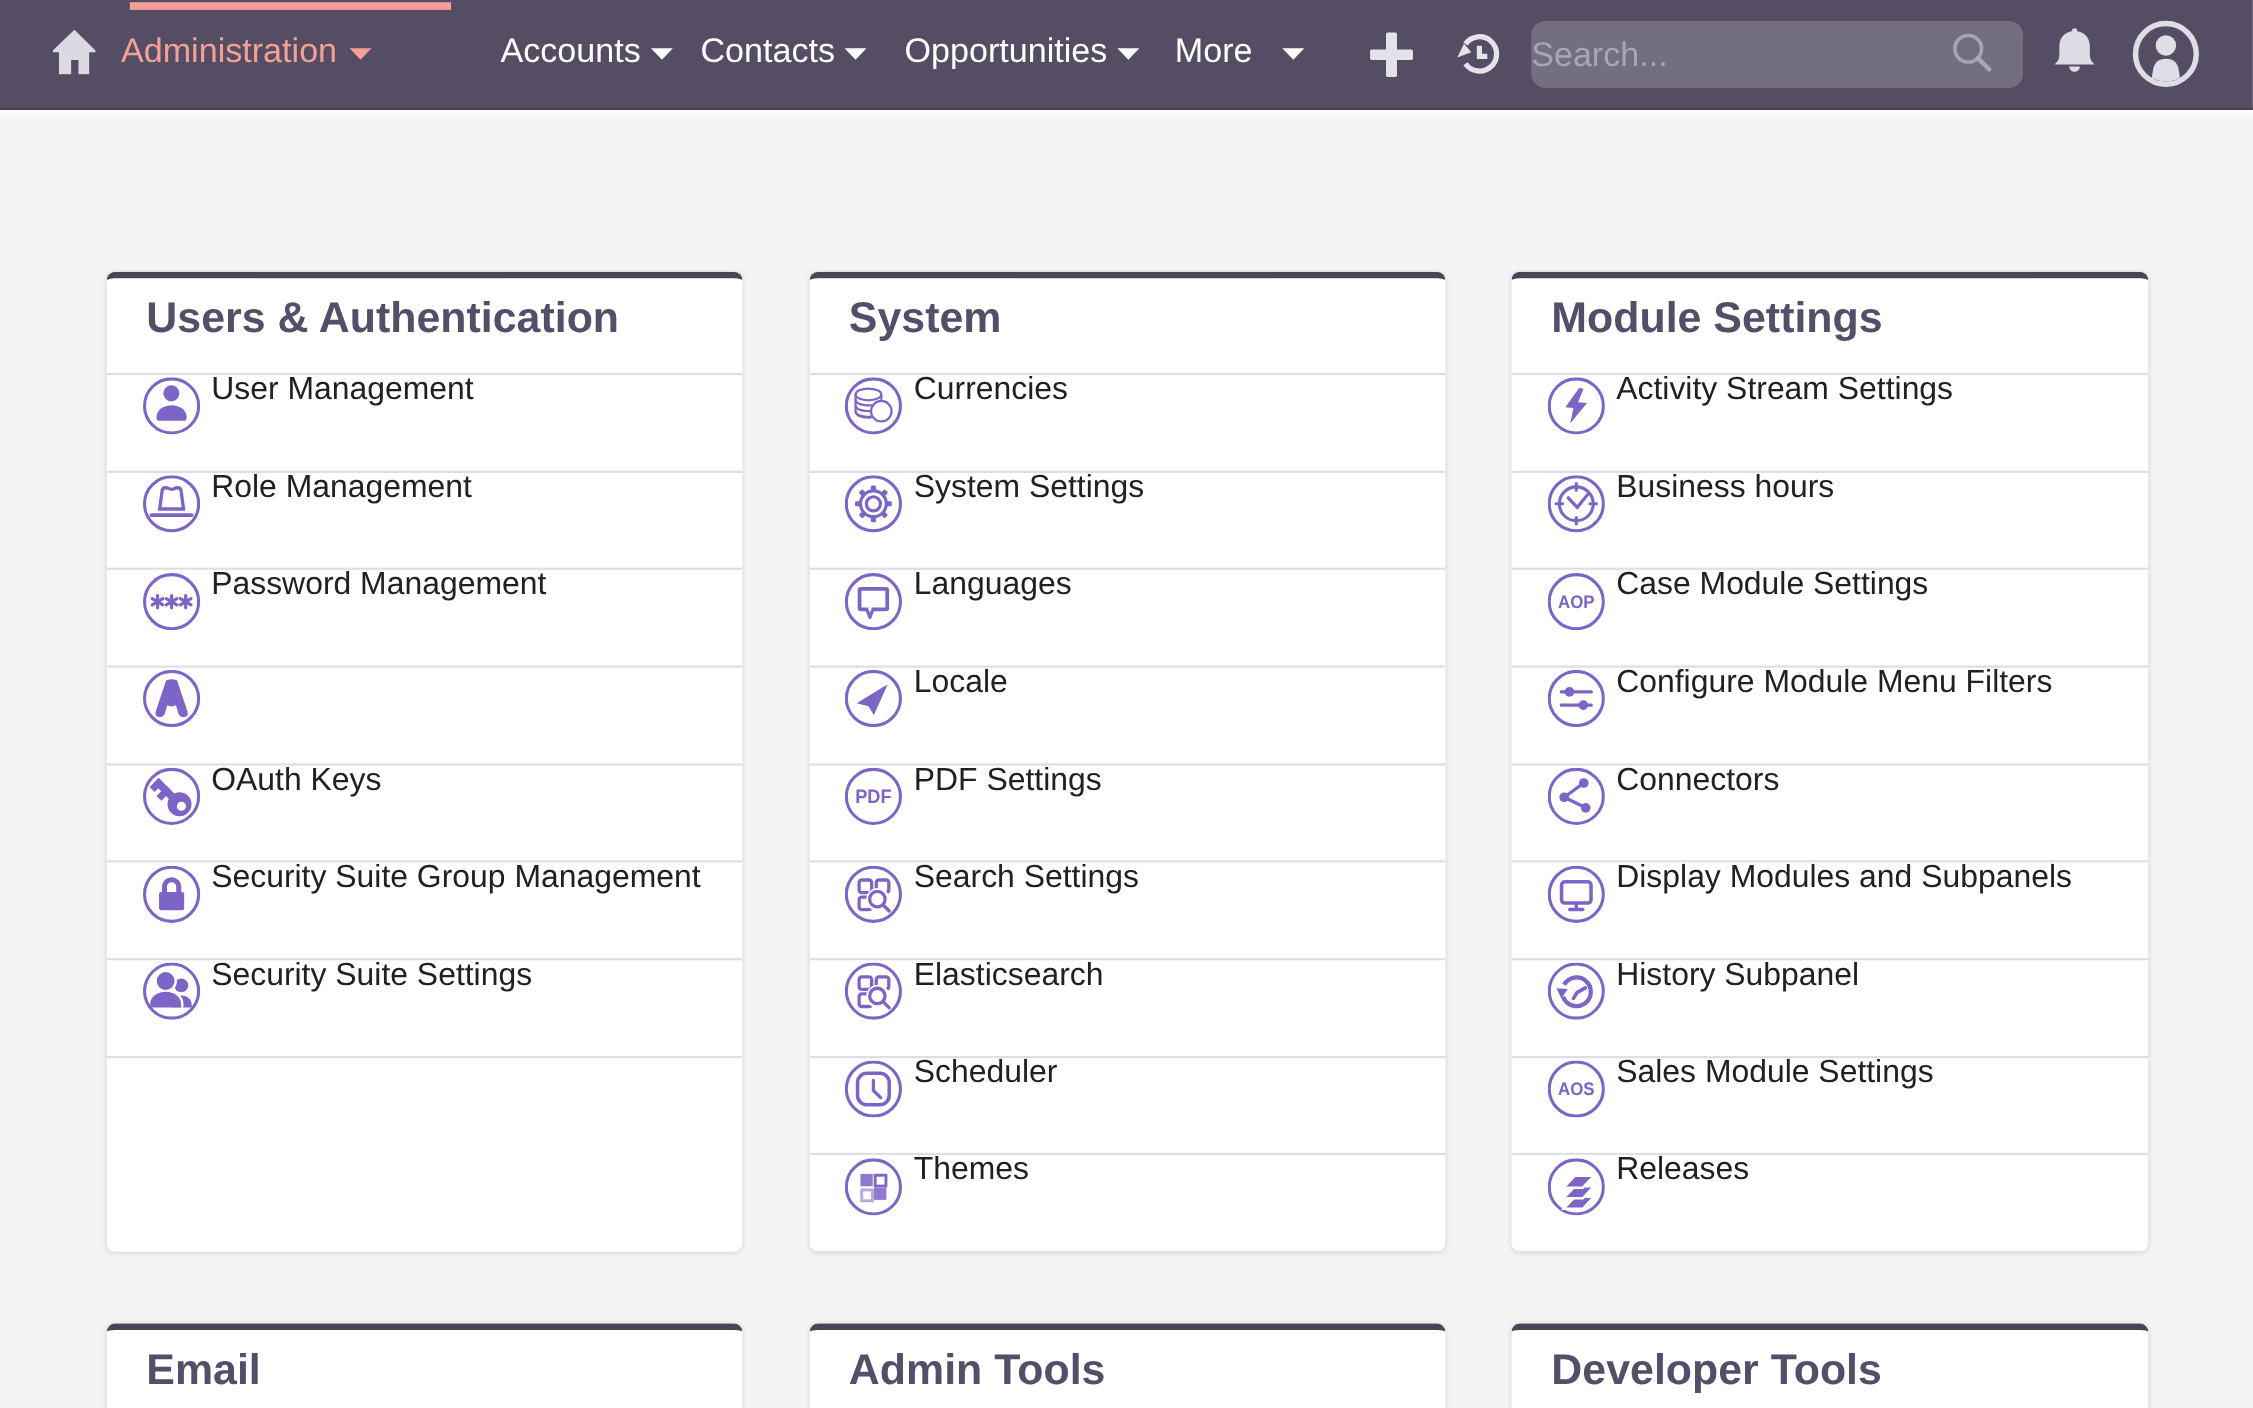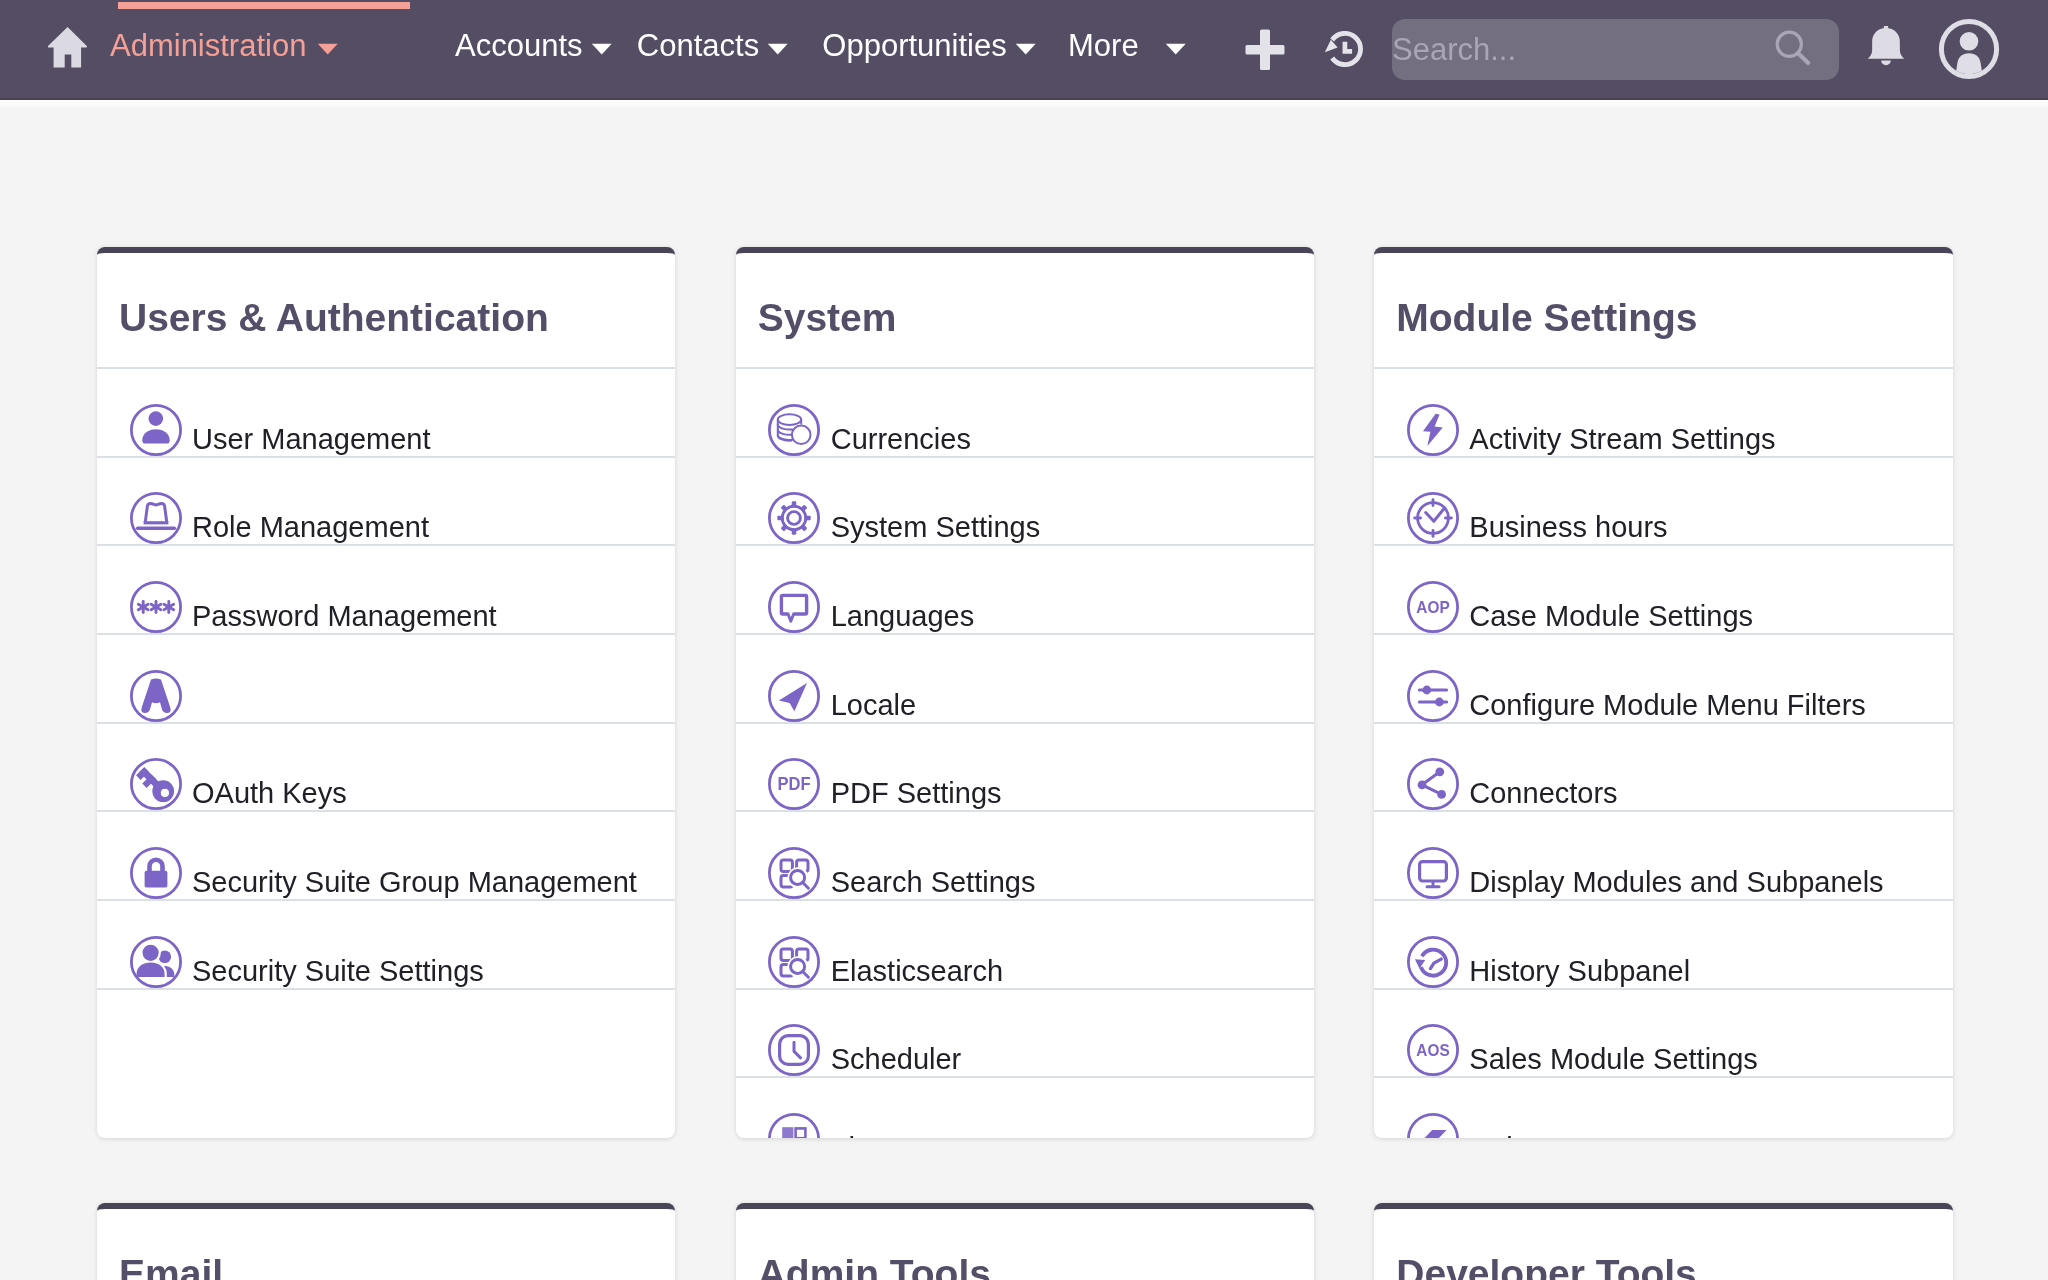--- a/index.html
+++ b/index.html
@@ -14,22 +14,22 @@
 #admintab { position:absolute; left:103px; top:0px; width:292px; height:92px;
   display:flex; align-items:center; color:#F4A096; font-size:31px; padding-left:7px; }
 #admintab .caret { margin-left:11px; margin-top:6px; }
 #adminstrip { position:absolute; left:118px; top:2px; width:292px; height:7px; background:#F4A096; }
 #searchbox { position:absolute; left:1392px; top:19px; width:447px; height:61px;
   background:rgba(255,255,255,0.19); border-radius:13px; display:flex; align-items:center;
   font-size:31px; color:#A9A5B6; }
 .card { position:absolute; width:578.3px; background:#fff; border-top:6px solid #4A4459;
   border-radius:8px; box-shadow:0 1px 5px rgba(0,0,0,0.13); overflow:hidden; }
 .chead { height:87.7px; border-bottom:2px solid #DAE0E6; display:flex; align-items:center;
-  padding-left:22px; padding-bottom:12px; font-size:39px; font-weight:bold; color:#544E68;margin-top:28px; }
-.row { height:88.67px; border-bottom:2px solid #DAE0E6; display:flex; align-items:flex-end;
+  padding-left:36px; padding-bottom:12px; font-size:39px; font-weight:bold; color:#544E68; }
+.row { height:88.67px; border-bottom:2px solid #DAE0E6; display:flex; align-items:flex-start;
   padding-left:32.5px; font-size:29px; color:#202127; }
 .row .ric { margin-right:10.5px; margin-top:2.4px; flex:0 0 auto; }
 .row span { margin-top:-3px; }
 </style></head>
 <body>
 <div id="nav">
 <svg width="40" height="41" viewBox="0 0 40 41" style="position:absolute;left:47.5px;top:27px;">
 <path d="M19.6 0 L0 18.9 L0 20.6 L5.6 20.6 L5.6 40.4 L16.7 40.4 L16.7 27.5 L23.3 27.5 L23.3 40.4 L33.1 40.4 L33.1 20.6 L38.8 20.6 L38.8 18.9 Z" fill="#DBD9E1"></path>
     </svg>
 <div id="adminstrip"></div>

